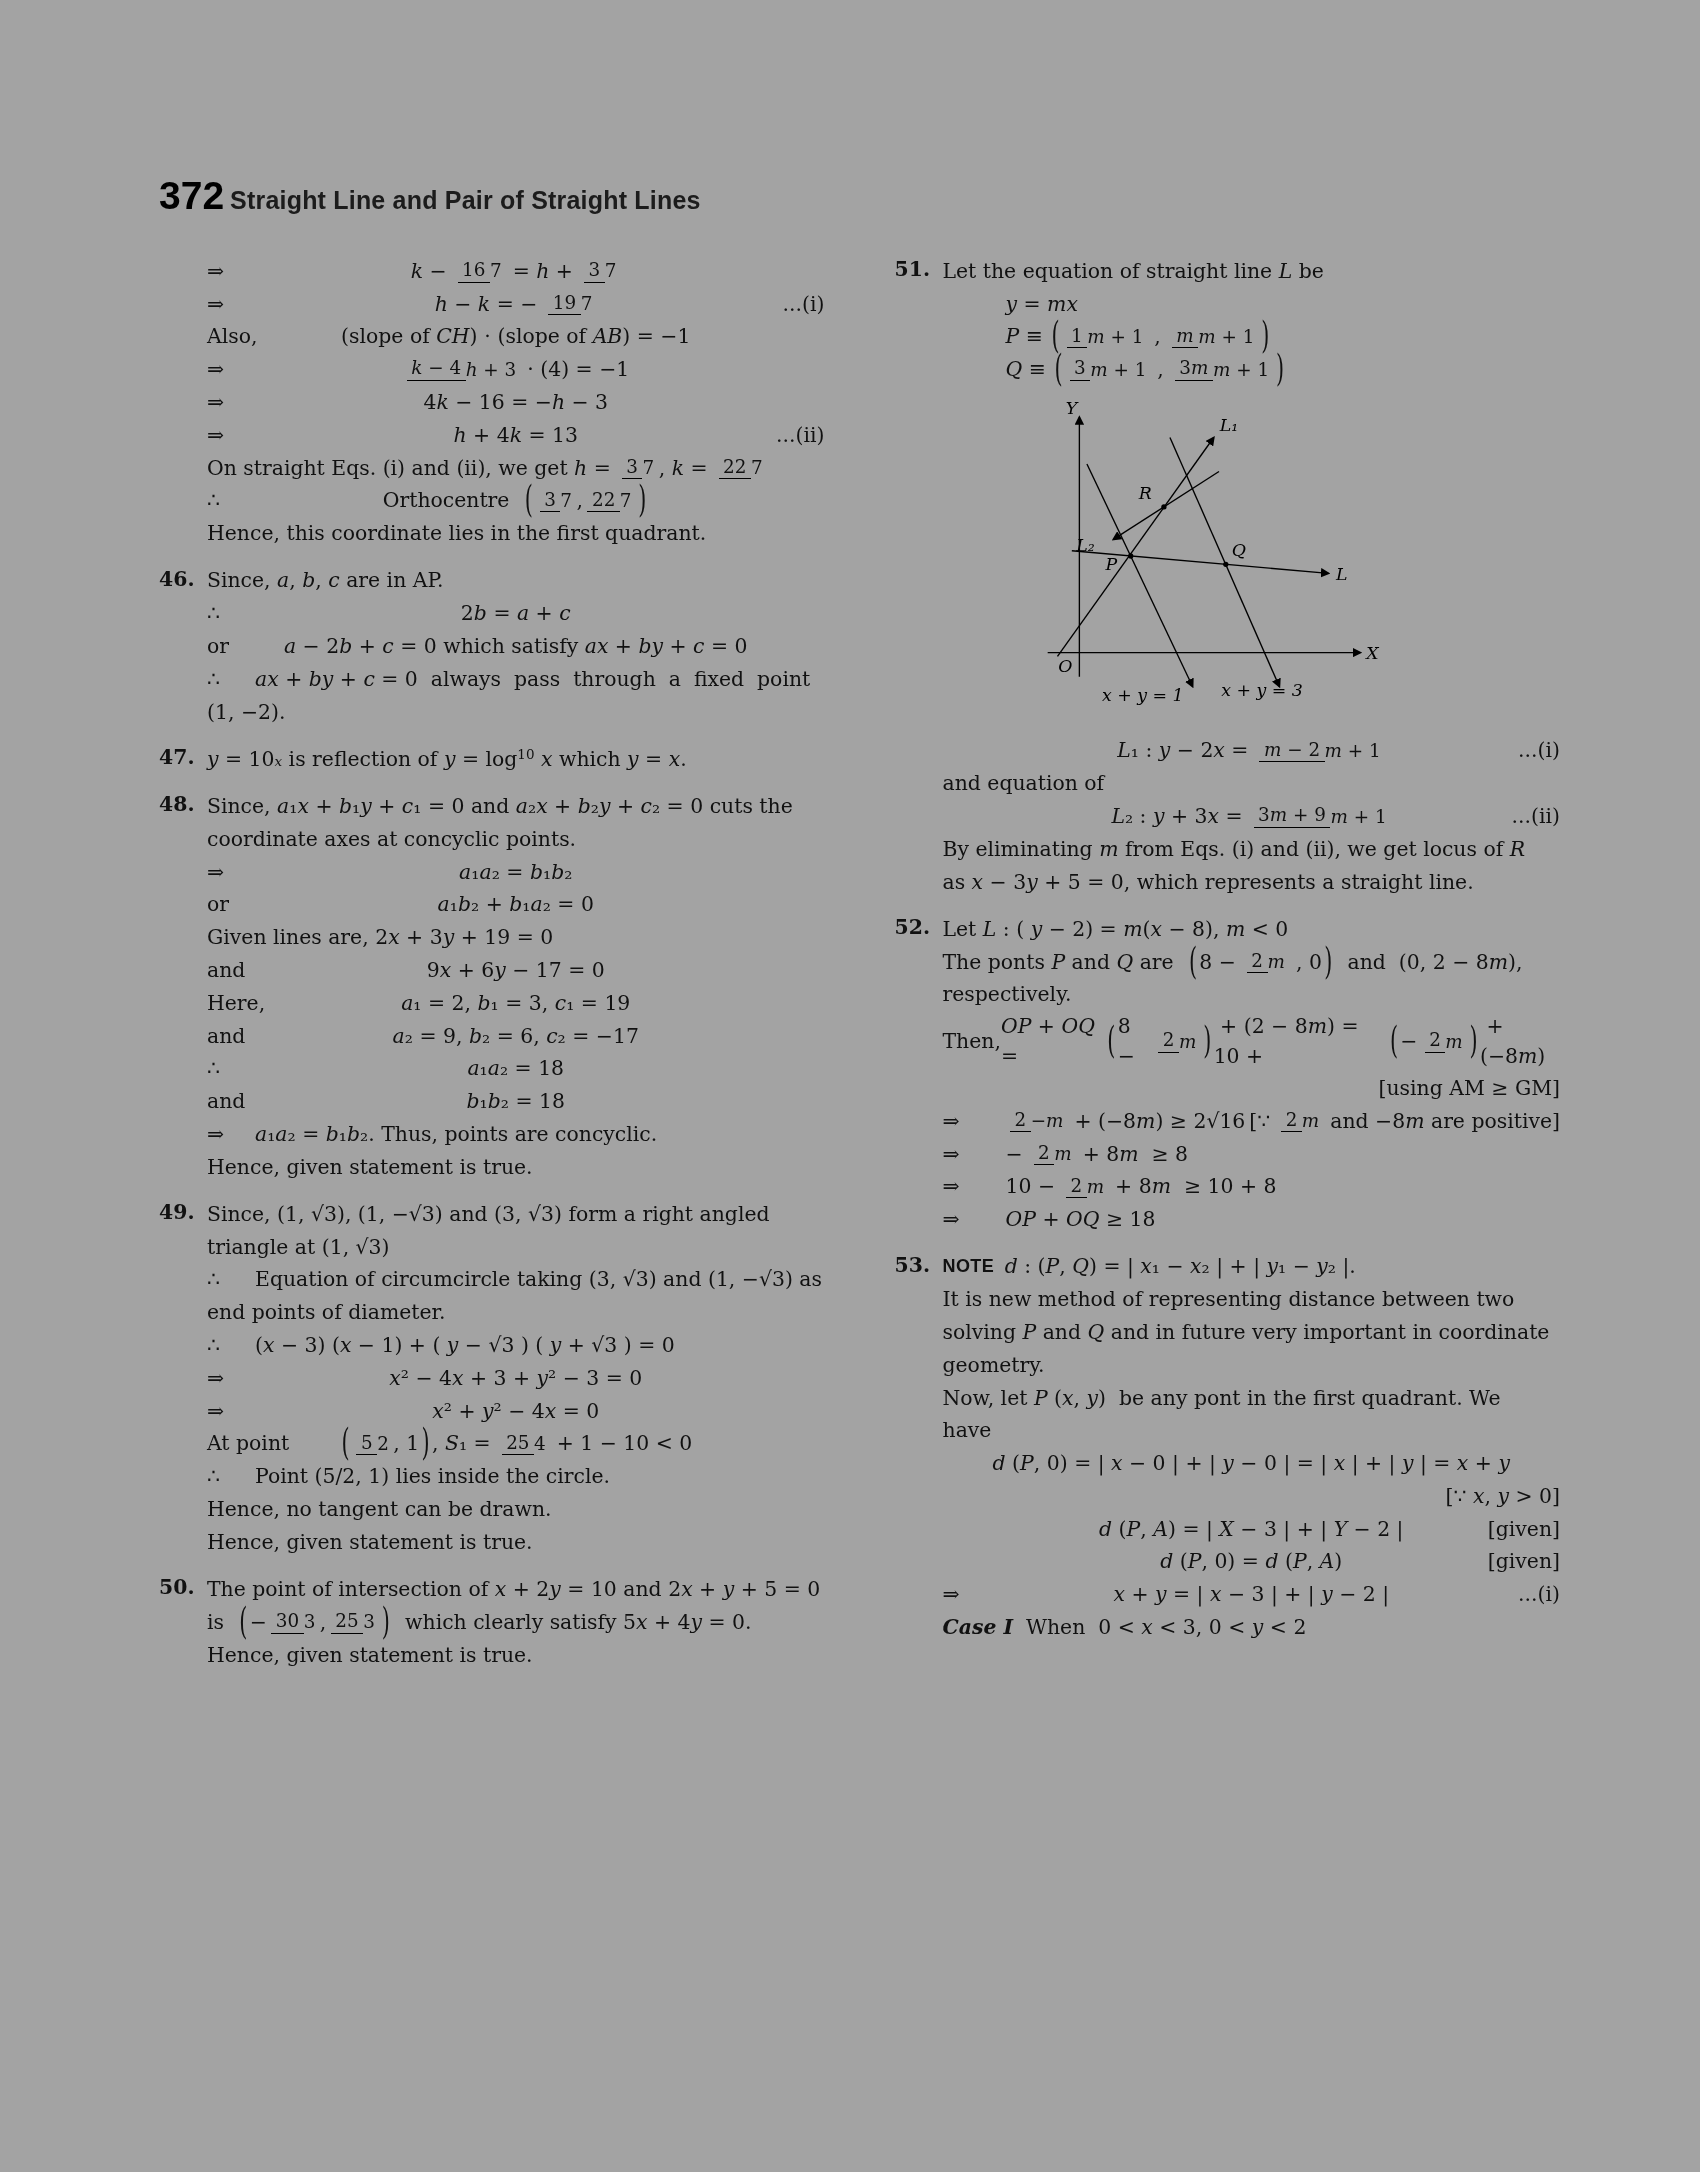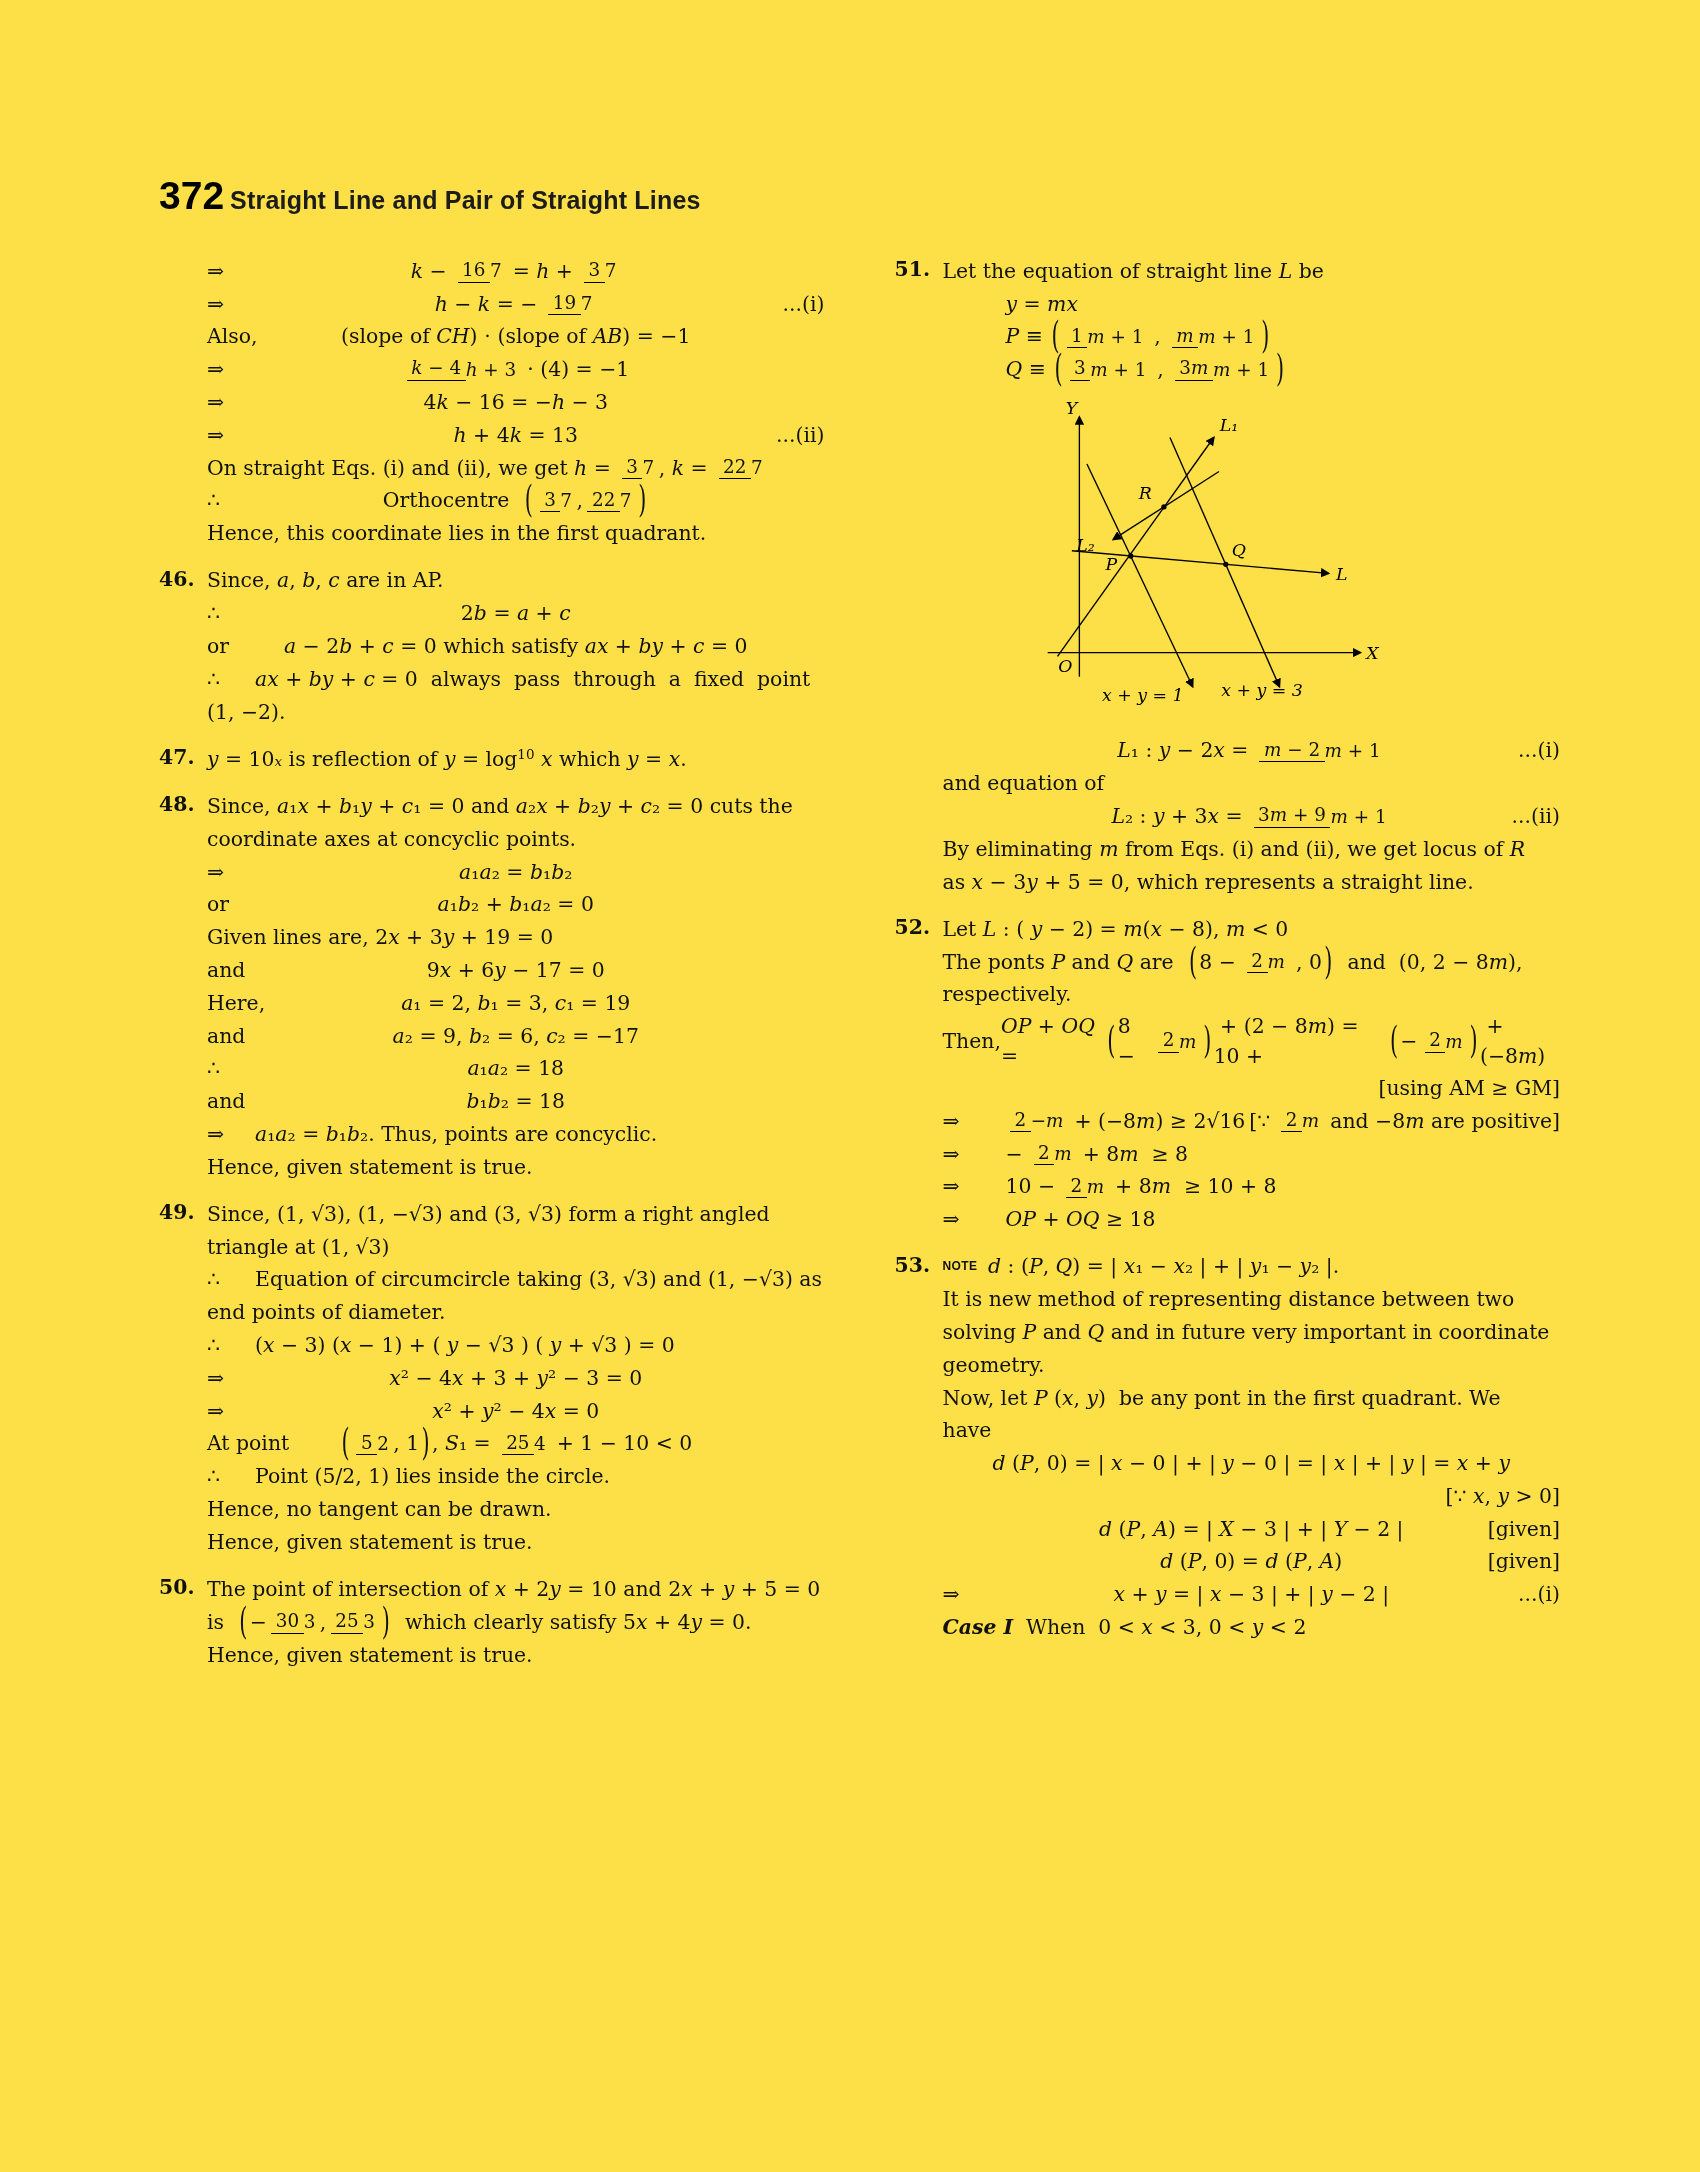--- a/index.html
+++ b/index.html
@@ -1,17 +1,17 @@
 <!DOCTYPE html>
 <html style="font-size:12px"><head>
 <meta charset="utf-8">
 <style>
   html,body{margin:0;padding:0;background:#e8e8e8;}
   .page{
-    width:1700px;height:2172px;background:#fde047;position:relative;
+    width:1700px;height:2172px;background:#a3a3a3;position:relative;
     box-sizing:border-box;padding:181px 140px 45px 159px;
     font-family:"DejaVu Serif", serif;font-size:20.4px;color:#111;line-height:30px;
     overflow:hidden;
   }
   .header{display:flex;align-items:baseline;margin-bottom:39px;}
   .pno{font-family:"Liberation Sans", sans-serif;font-weight:700;font-size:39px;color:#000;}
   .ptitle{font-family:Liberation Sans, sans-serif;font-weight:700;font-size:25px;color:#1c1c1c;margin-left:6px;letter-spacing:0.2px;}
   .cols{display:flex;gap:70px;align-items:flex-start;}
   .col{flex:1;min-width:0;}
   .prob{display:flex;margin-bottom:13.6px;}
@@ -27,21 +27,21 @@
   .ct.r{margin-left:auto;}
   .tag{position:absolute;right:0;top:50%;transform:translateY(-50%);display:inline-flex;align-items:center;}
   .rm,.mt{white-space:pre-wrap;}
   .mt i{font-style:italic;}
   .fr{display:inline-flex;flex-direction:row;align-items:center;margin:0 4.5px;font-size:0.9em;line-height:1.18;}
   .fn{border-bottom:1.5px solid #000;padding:0 4.5px 0.8px;}
   .fd{padding-top:0.8px;}
   .bp{display:inline-block;transform:scaleY(1.75);font-size:1.02em;margin:0 2.3px;}
   .ct sub{font-size:0.66em;align-self:flex-end;transform:translateY(-4.5px);}
   .ct sup{font-size:0.66em;align-self:flex-start;transform:translateY(3px);}
-  .nb{font-family:"Liberation Sans", sans-serif;font-weight:700;font-size:12px;letter-spacing:0.4px;margin-right:10.6px;}
+  .nb{font-family:"Liberation Sans", sans-serif;font-weight:700;font-size:18px;letter-spacing:0.4px;margin-right:10.6px;}
   .bi{font-weight:700;font-style:italic;white-space:pre;}
   .diagwrap{margin:10.6px 0 13.6px 23px;}
   svg text{font-family:"DejaVu Serif", serif;font-size:23px;font-style:italic;fill:#000;}
   svg .ax{stroke:#000;stroke-width:1.8;fill:none;}
 </style>
 </head>
 <body>
 
 <div class="page">
   <div class="header">

